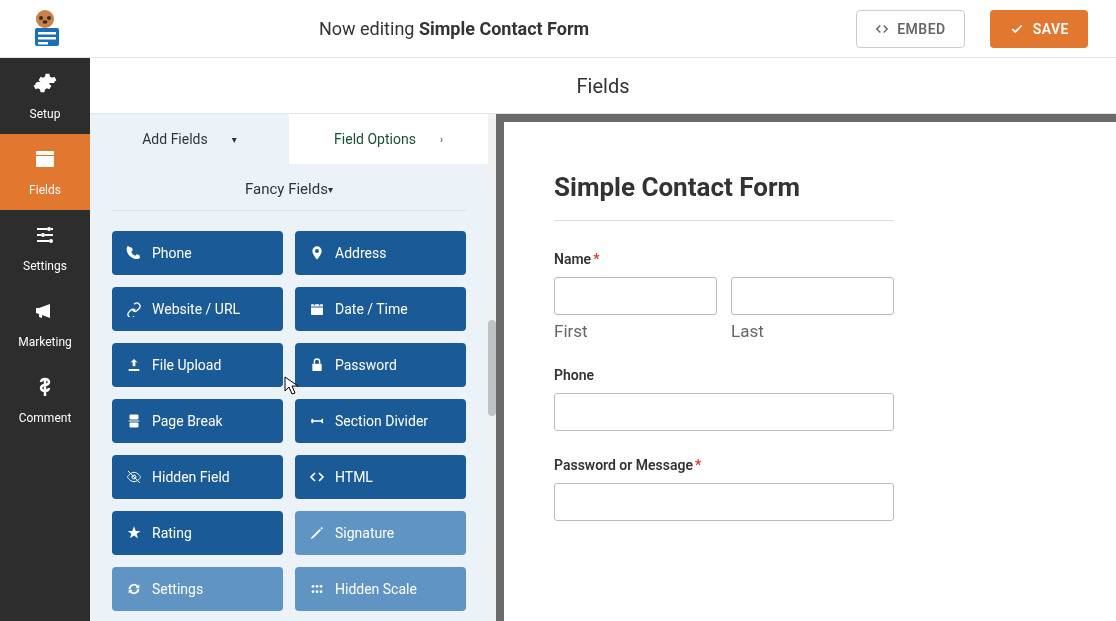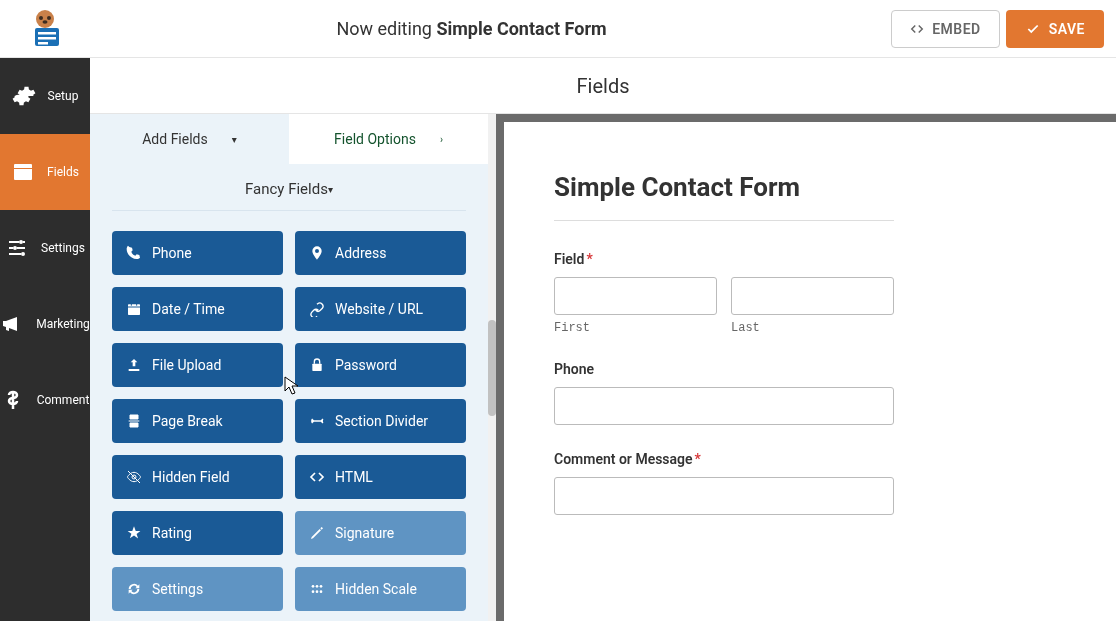--- a/index.html
+++ b/index.html
@@ -5,28 +5,28 @@
 * { box-sizing: border-box; margin: 0; padding: 0; font-family: -apple-system, BlinkMacSystemFont, "Segoe UI", Roboto, sans-serif; }
 html, body { width: 1116px; height: 621px; overflow: hidden; background: #f1f1f1; }
 
 
 .topbar { position: absolute; top: 0; left: 0; right: 0; height: 58px; background: #fff; border-bottom: 1px solid #e5e5e5; display: flex; align-items: center; }
 .logo { width: 90px; display: flex; align-items: center; justify-content: center; }
 .logo-box { width: 42px; height: 42px; position: relative; }
 .title-area { flex: 1; text-align: center; font-size: 18px; color: #333; }
 .title-area .light { font-weight: 400; }
 .title-area .bold { font-weight: 700; }
-.top-actions { display: flex; gap: 6px; padding-right: 12px; margin-left: 38px; }
+.top-actions { display: flex; gap: 25px; padding-right: 28px; margin-left: 38px; }
 .btn { display: inline-flex; align-items: center; gap: 8px; padding: 10px 18px; border-radius: 4px; font-size: 14px; font-weight: 600; cursor: pointer; border: 1px solid transparent; }
 .btn-embed { background: #fff; border: 1px solid #ccc; color: #666; letter-spacing: 0.5px; }
 .btn-save { background: #e27730; color: #fff; letter-spacing: 0.5px; }
 
 
 .leftnav { position: absolute; top: 58px; left: 0; bottom: 0; width: 90px; background: #2d2d2d; }
-.nav-item { height: 76px; display: flex; flex-direction: row; align-items: center; justify-content: center; color: #fff; font-size: 12px; cursor: pointer; gap: 12px; }
+.nav-item { height: 76px; display: flex; flex-direction: column; align-items: center; justify-content: center; color: #fff; font-size: 12px; cursor: pointer; gap: 12px; }
 .nav-item.active { background: #e27730; }
 .nav-icon { width: 24px; height: 24px; fill: #fff; }
 
 
 .main-header { position: absolute; top: 58px; left: 90px; right: 0; height: 56px; background: #fff; display: flex; align-items: center; justify-content: center; font-size: 20px; color: #333; font-weight: 400; border-bottom: 1px solid #e5e5e5; }
 
 
 .panel-wrap { position: absolute; top: 114px; left: 90px; bottom: 0; width: 398px; background: #ebf3f9; display: flex; flex-direction: column; }
 .panel-scroll { position: absolute; right: -8px; top: 0; bottom: 0; width: 8px; background: #f1f1f1; }
 .panel-scroll-thumb { position: absolute; top: 206px; width: 8px; height: 96px; background: #c1c1c1; border-radius: 4px; }
@@ -49,21 +49,21 @@
 .preview-inner { background: #fff; height: 100%; padding: 50px 50px 0 50px; overflow: hidden; }
 .form-title { font-size: 26px; font-weight: 700; color: #333; margin-bottom: 18px; }
 .form-hr { border: none; border-top: 1px solid #ddd; margin-bottom: 30px; width: 340px; }
 .form-field { margin-bottom: 26px; }
 .form-label { font-size: 14px; font-weight: 600; color: #333; display: block; margin-bottom: 10px; }
 .req { color: #d63638; margin-left: 2px; }
 .text-input { width: 340px; height: 38px; border: 1px solid #bbb; border-radius: 3px; padding: 0 10px; font-size: 14px; }
 .name-row { display: flex; gap: 14px; }
 .name-col { display: flex; flex-direction: column; }
 .name-col .text-input { width: 163px; }
-.sublabel { font-size: 12px; color: #666; margin-top: 6px; font-family: Liberation Mono, monospace; }
+.sublabel { font-size: 17px; color: #666; margin-top: 6px; }
 
 
 .cursor { position: absolute; top: 376px; left: 284px; width: 16px; height: 20px; pointer-events: none; z-index: 100; }
 </style>
 </head>
 <body>
 
 <div class="topbar">
   <div class="logo">
     <div class="logo-box">
@@ -165,30 +165,30 @@
         <span>Phone</span>
       </div>
     <div class="field-btn">
         <svg class="ficon" viewBox="0 0 24 24">
           <path d="M12 2a7 7 0 00-7 7c0 5 7 13 7 13s7-8 7-13a7 7 0 00-7-7zm0 10a3 3 0 110-6 3 3 0 010 6z"></path>
         </svg>
         <span>Address</span>
       </div>
     <div class="field-btn">
         <svg class="ficon" viewBox="0 0 24 24">
+          <path d="M10 14a5 5 0 007 0l3-3a5 5 0 00-7-7l-1 1m2 9a5 5 0 00-7 0l-3 3a5 5 0 007 7l1-1" stroke="#fff" stroke-width="2" fill="none"></path>
+        </svg>
+        <span>Website / URL</span>
+      </div>
+    <div class="field-btn">
+        <svg class="ficon" viewBox="0 0 24 24">
           <rect x="3" y="5" width="18" height="16" rx="1"></rect>
           <path d="M3 9h18M8 3v4M16 3v4" stroke="#1a5a96" stroke-width="1.5"></path>
         </svg>
         <span>Date / Time</span>
-      </div>
-    <div class="field-btn">
-        <svg class="ficon" viewBox="0 0 24 24">
-          <path d="M10 14a5 5 0 007 0l3-3a5 5 0 00-7-7l-1 1m2 9a5 5 0 00-7 0l-3 3a5 5 0 007 7l1-1" stroke="#fff" stroke-width="2" fill="none"></path>
-        </svg>
-        <span>Website / URL</span>
       </div>
     <div class="field-btn">
         <svg class="ficon" viewBox="0 0 24 24">
           <path d="M12 3l5 5h-3v6h-4V8H7l5-5zM4 18h16v3H4z"></path>
         </svg>
         <span>File Upload</span>
       </div>
     <div class="field-btn">
         <svg class="ficon" viewBox="0 0 24 24">
           <rect x="5" y="10" width="14" height="11" rx="1"></rect>
@@ -253,38 +253,38 @@
   <div class="panel-scroll">
     <div class="panel-scroll-thumb"></div>
   </div>
 </div>
 
 <div class="preview-wrap">
   <div class="preview-inner">
     <div class="form-title">Simple Contact Form</div>
     <hr class="form-hr">
     <div class="form-field">
-      <label class="form-label"><span>Field</span><span class="req">*</span></label>
+      <label class="form-label"><span>Name</span><span class="req">*</span></label>
       <div class="name-row">
         <div class="name-col">
           <input class="text-input" style="">
           <span class="sublabel">First</span>
         </div>
         <div class="name-col">
           <input class="text-input" style="">
           <span class="sublabel">Last</span>
         </div>
       </div>
     </div>
     <div class="form-field">
       <label class="form-label">Phone</label>
       <input class="text-input" style="">
     </div>
     <div class="form-field">
-      <label class="form-label"><span>Comment or Message</span><span class="req">*</span></label>
+      <label class="form-label"><span>Password or Message</span><span class="req">*</span></label>
       <input class="text-input" style="">
     </div>
   </div>
 </div>
 
 <svg class="cursor" viewBox="0 0 16 20">
   <path d="M1 1l0 14 4-4 3 7 3-1-3-7 6 0z" fill="#fff" stroke="#000" stroke-width="1"></path>
 </svg>
 
 </body></html>

